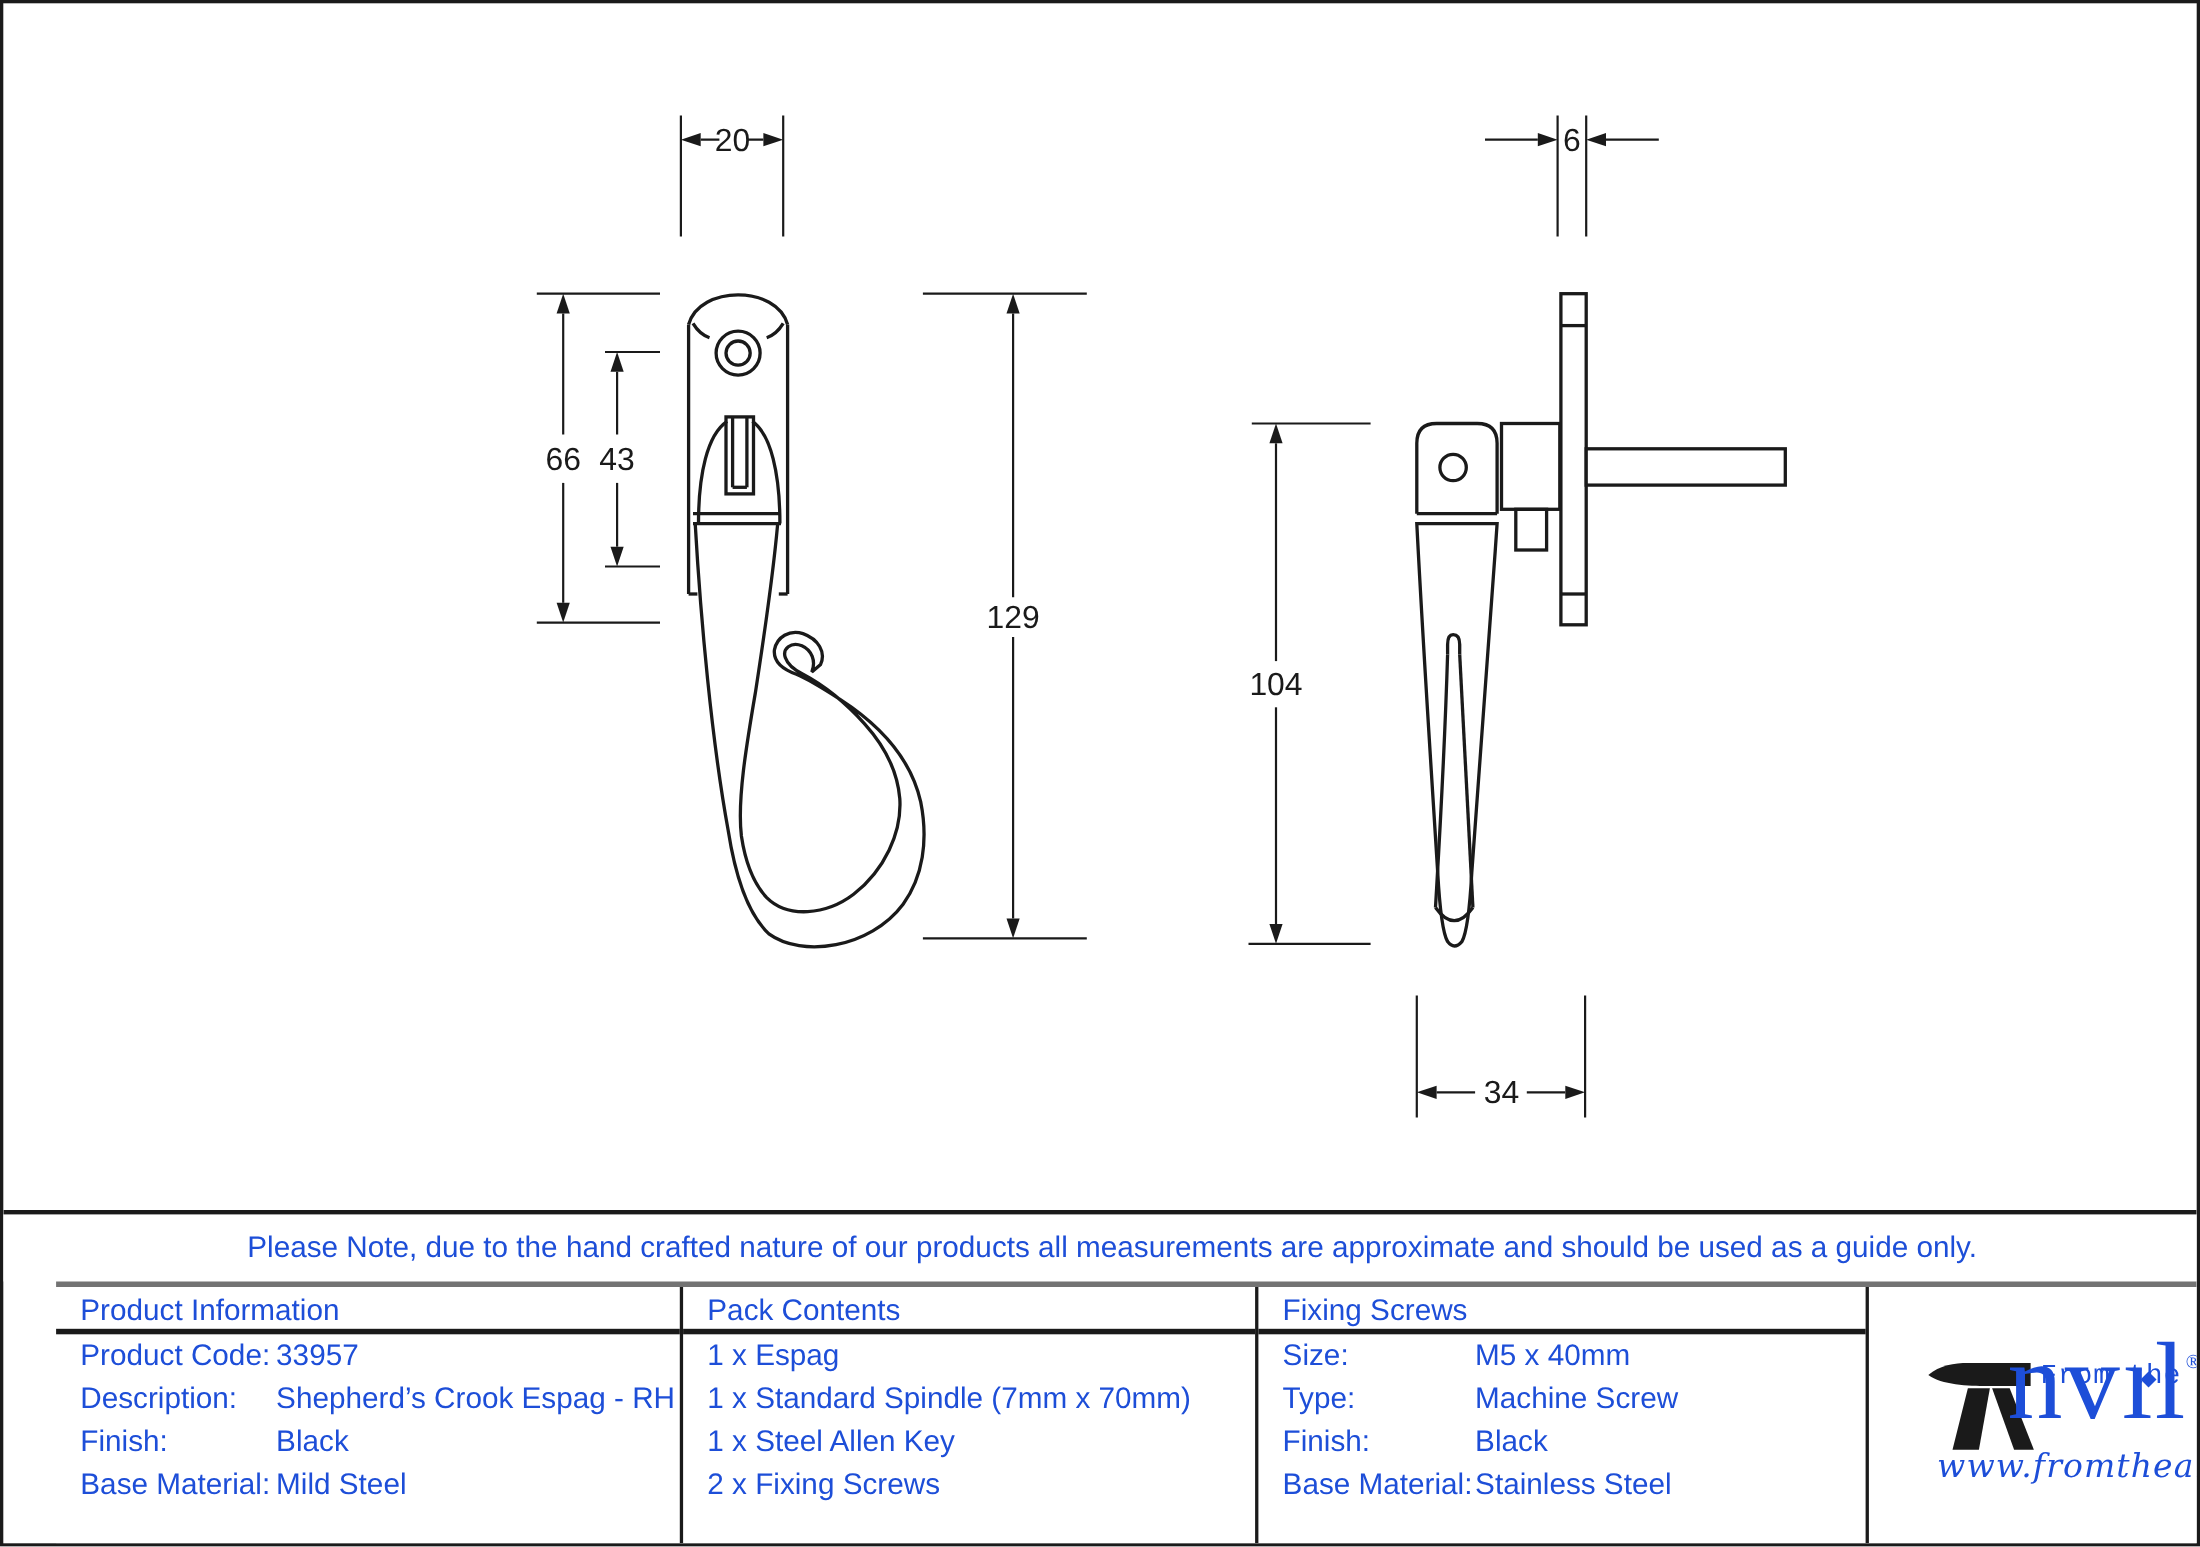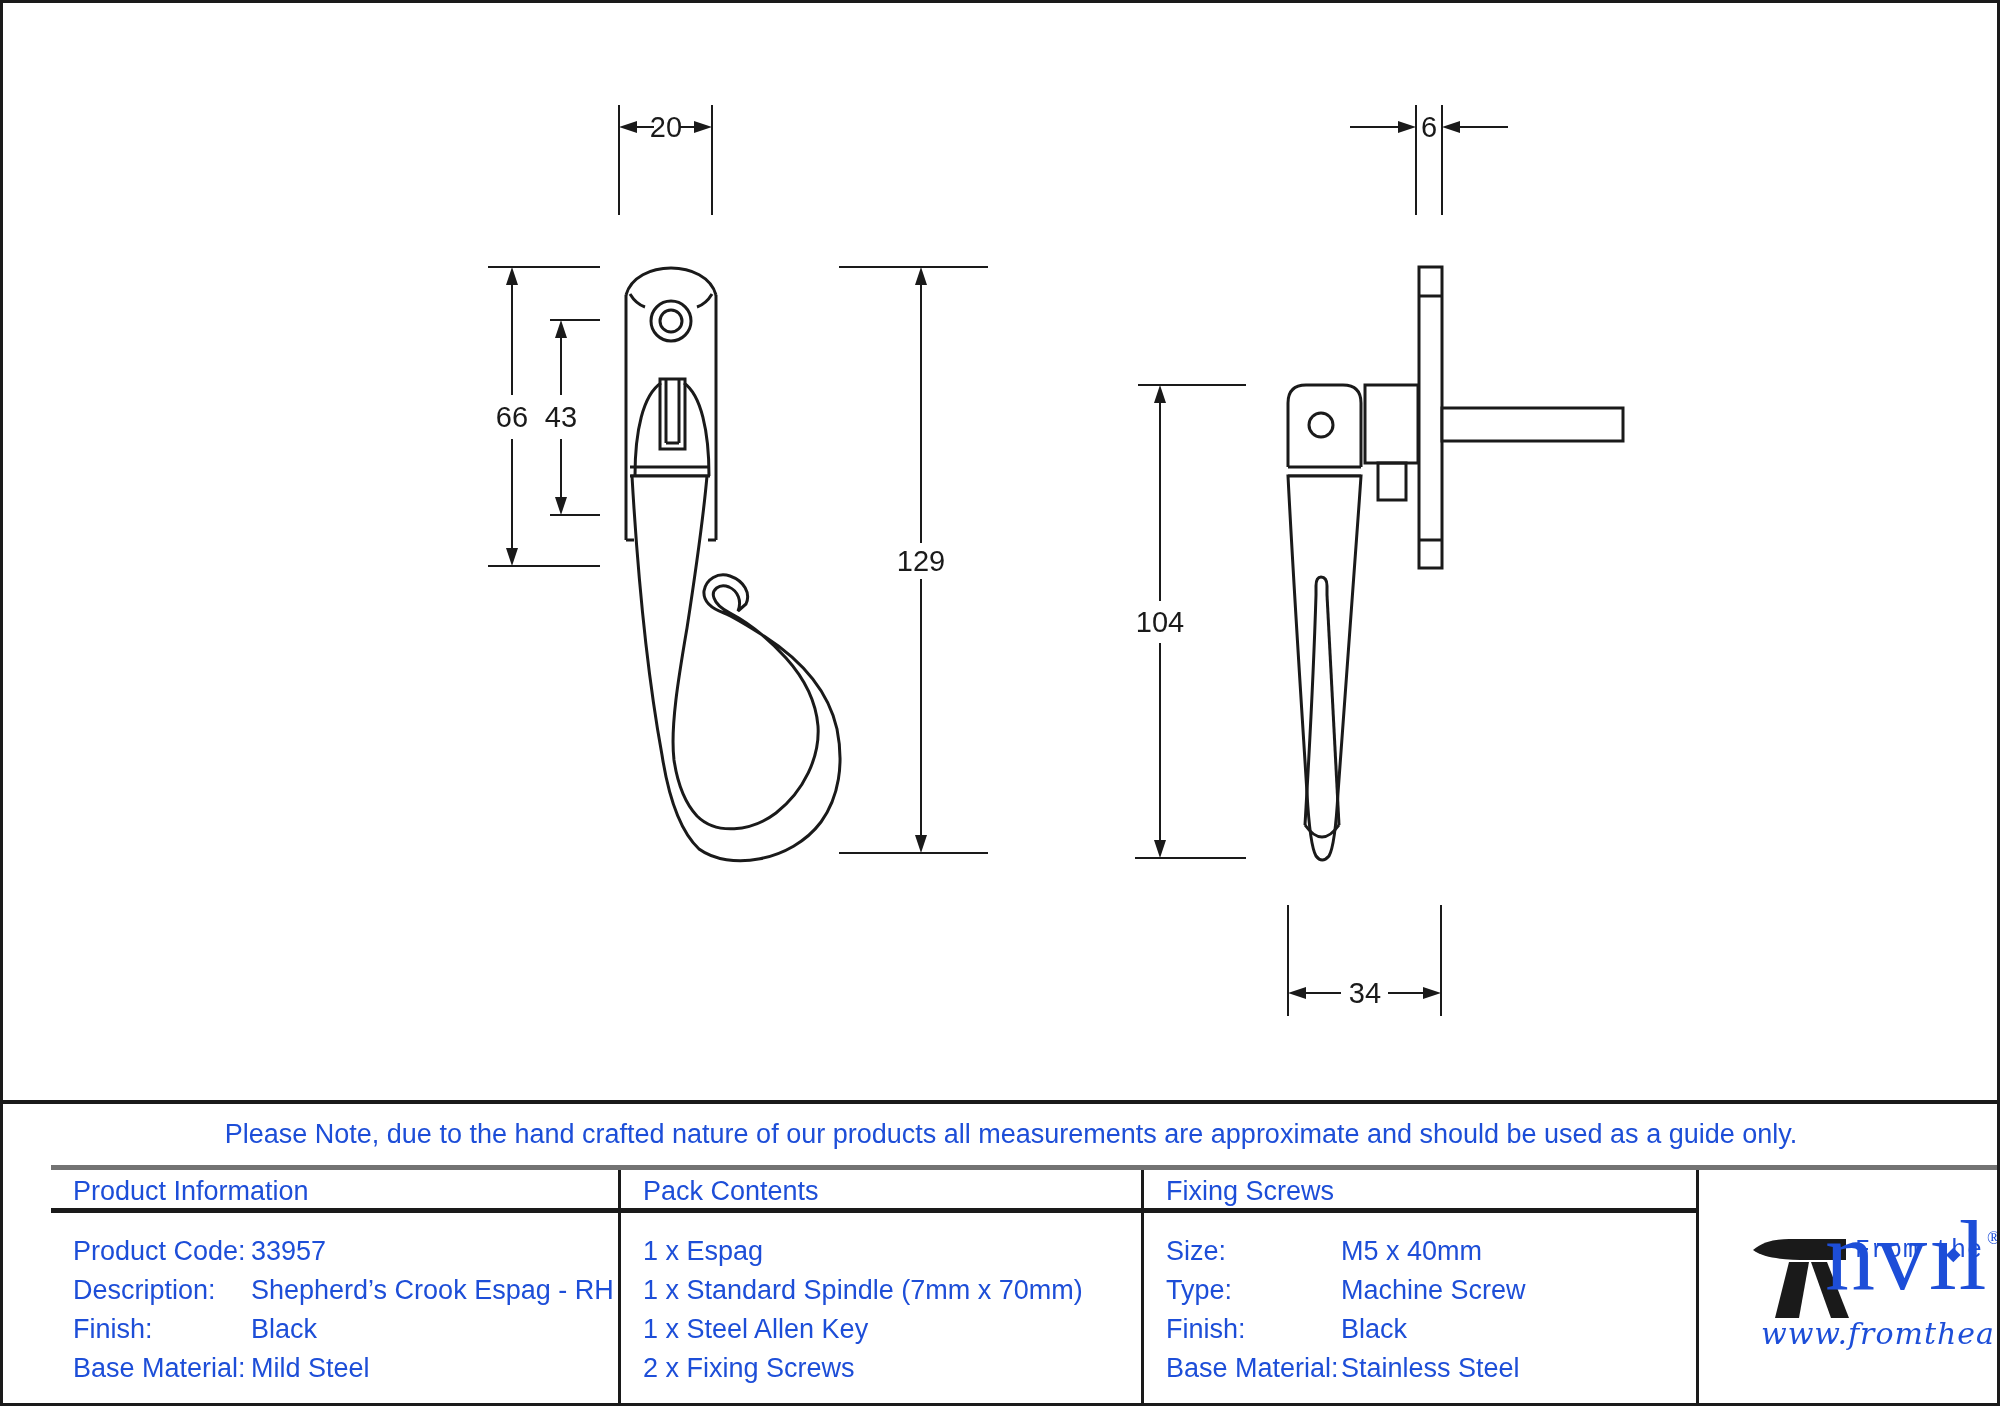--- a/index.html
+++ b/index.html
@@ -28,21 +28,21 @@
   }
   .col { position:absolute; top:0; bottom:0; box-sizing:border-box; }
   .col-1 { left:0;      width:570px; border-right:3px solid #1a1a1a; }
   .col-2 { left:570px;  width:523px; border-right:3px solid #1a1a1a; }
   .col-3 { left:1093px; width:555px; border-right:3px solid #1a1a1a; }
   .col-4 { left:1648px; right:0; }
   .cell-header {
     height:43px; line-height:42px; padding-left:22px; font-size:27px;
     box-sizing:border-box; border-bottom:5px solid #1a1a1a; white-space:nowrap;
   }
-  .cell-body { padding:19px 0 0 22px; font-size:27px; }
+  .cell-body { padding:0 0 0 22px; font-size:27px; }
   .row { line-height:39px; white-space:nowrap; }
   .lbl { display:inline-block; }
   .col-1 .lbl { width:178px; }
   .col-3 .lbl { width:175px; }
   
   .logo-cell { position:relative; }
   .anvil-mark { position:absolute; left:52px; top:64px; }
   .from-the {
     position:absolute; left:156px; top:66px; font-size:25px;
     font-family:Liberation Mono, monospace; letter-spacing:1px; white-space:nowrap;

